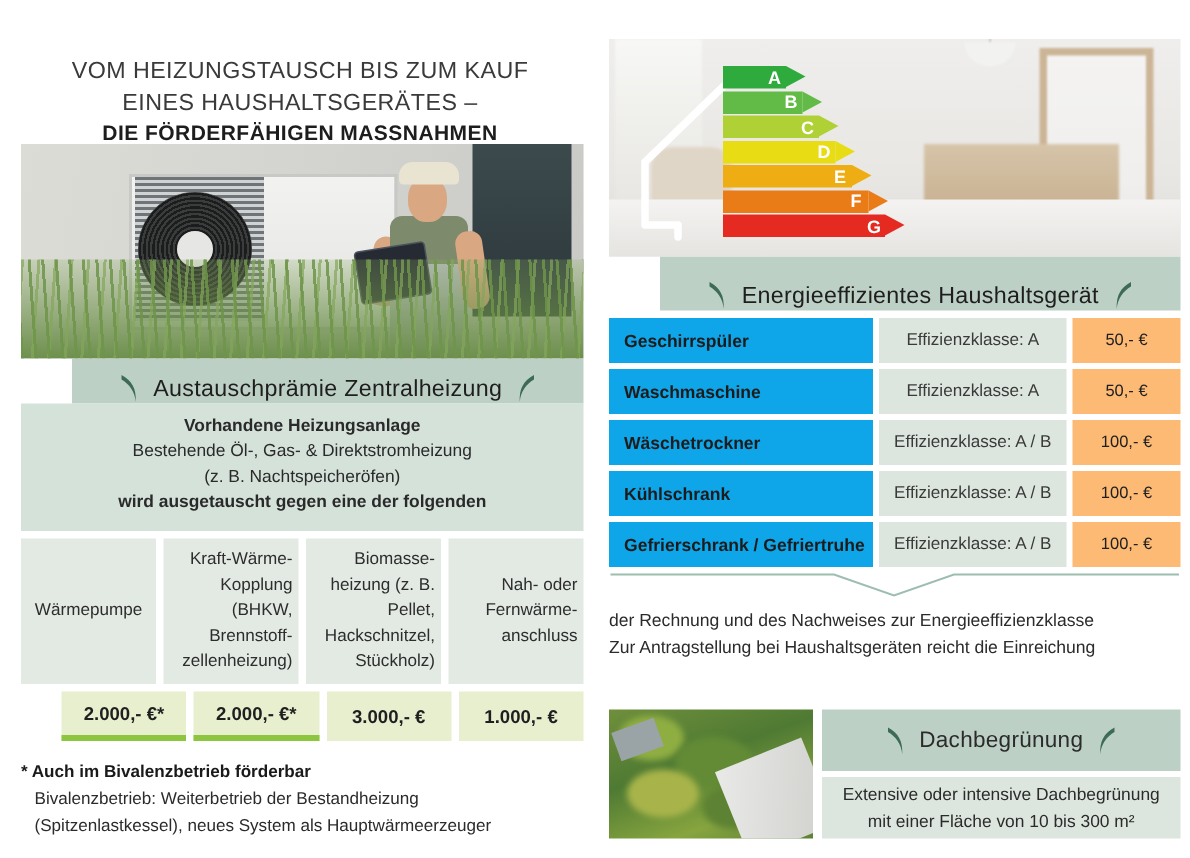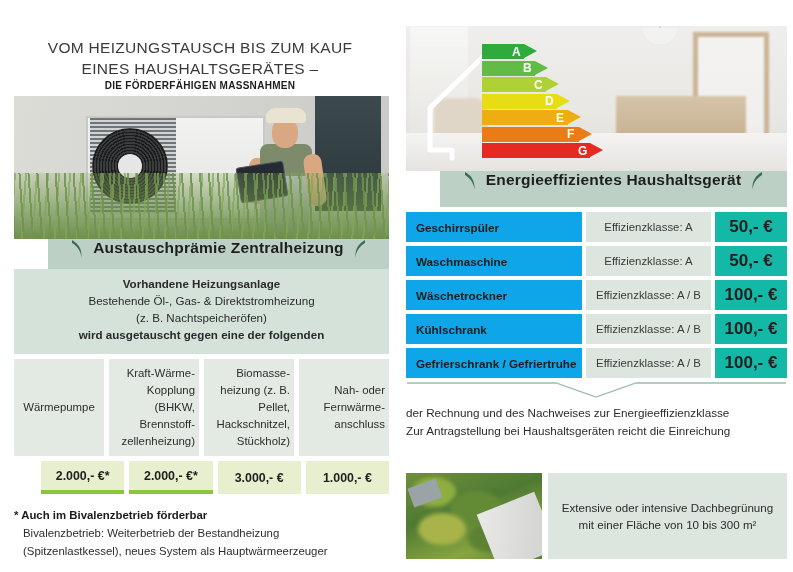--- a/index.html
+++ b/index.html
@@ -14,21 +14,21 @@
 
   
   .headline{
     position:absolute;left:0;top:38px;width:400px;
     text-align:center;line-height:1.33;
   }
   .headline .l1,.headline .l2{
     display:block;font-size:15.5px;letter-spacing:.3px;color:#3a3a3a;font-weight:400;
   }
   .headline .l3{
-    display:block;font-size:10px;letter-spacing:.3px;color:#1d1d1d;font-weight:bold;
+    display:block;font-size:14px;letter-spacing:.3px;color:#1d1d1d;font-weight:bold;
   }
 
   
   .left-col{position:absolute;left:14px;top:96px;width:375px;}
 
   .photo-heatpump{
     position:relative;width:375px;height:143px;overflow:hidden;
     background:linear-gradient(180deg,#d8d9d4 0%,#d2d3ce 55%,#cfd0cb 100%);
   }
   .ph-wall{position:absolute;left:0;top:0;width:100%;height:100%;
@@ -55,22 +55,22 @@
     background:#d9a883;transform:rotate(-8deg);}
   .ph-tablet{position:absolute;left:224px;top:68px;width:46px;height:34px;border-radius:3px;
     background:#262b33;border:1px solid #4b525c;transform:rotate(-9deg);}
   .ph-grass{position:absolute;left:0;bottom:0;width:100%;height:66px;
     background:
       repeating-linear-gradient(86deg, rgba(110,148,74,.85) 0 2px, rgba(0,0,0,0) 2px 9px),
       repeating-linear-gradient(94deg, rgba(131,166,90,.7) 0 2px, rgba(0,0,0,0) 2px 11px),
       linear-gradient(180deg, rgba(140,172,100,.25), rgba(104,140,70,.95));}
 
   .band{
-    background:#bdd0c6;color:#1e1e1e;font-weight:bold;
-    display:flex;align-items:flex-start;justify-content:center;gap:10px;margin-left:34px;
+    background:#bdd0c6;color:#1e1e1e;font-weight:normal;
+    display:flex;align-items:flex-end;justify-content:center;gap:10px;margin-left:34px;
   }
   .band-title{font-size:15.5px;letter-spacing:.2px;}
   .chev{width:13px;height:20px;flex:0 0 auto;}
 
   .sub-block{
     background:#d5e2da;padding:6px 10px 10px;text-align:center;
     font-size:11.6px;line-height:1.48;color:#2a2a2a;
   }
   .sub-block .b{font-weight:bold;display:block;}
   .sub-block .n{display:block;}
@@ -126,22 +126,22 @@
   .app-row{display:flex;gap:4px;margin-bottom:4px;height:30px;}
   .app-name{
     flex:0 0 176px;background:#0ea5e9;display:flex;align-items:center;padding-left:10px;
     font-size:11.7px;font-weight:bold;color:#1c1c1c;box-sizing:border-box;
   }
   .app-class{
     flex:1;background:#dde6de;display:flex;align-items:center;justify-content:center;
     font-size:11.4px;color:#3a3a3a;box-sizing:border-box;
   }
   .app-price{
-    flex:0 0 72px;background:#14b8a6;display:flex;align-items:center;justify-content:center;
-    font-size:17px;font-weight:bold;color:#1f1f1f;box-sizing:border-box;
+    flex:0 0 72px;background:#fdba74;display:flex;align-items:center;justify-content:center;
+    font-size:11px;font-weight:normal;color:#1f1f1f;box-sizing:border-box;
   }
 
   .v-connector{height:18px;width:100%;}
   .note{font-size:11.7px;line-height:1.55;color:#2b2b2b;}
 
   
   .roof-wrap{position:absolute;left:406px;top:473px;width:381px;height:86px;display:flex;gap:6px;}
   .roof-photo{flex:0 0 136px;height:86px;position:relative;overflow:hidden;
     background:linear-gradient(160deg,#6f8f3c 0%,#4f7a33 40%,#87a53f 75%,#5c8135 100%);}
   .rp-blob{position:absolute;border-radius:50%;filter:blur(2px);}
@@ -327,20 +327,29 @@
   <div class="roof-wrap">
     <div class="roof-photo">
       <div class="rp-blob" style="left:6px;top:4px;width:44px;height:30px;background:#8fae42;"></div>
       <div class="rp-blob" style="left:44px;top:18px;width:52px;height:34px;background:#638b36;"></div>
       <div class="rp-blob" style="left:12px;top:40px;width:48px;height:32px;background:#a8b44a;"></div>
       <div class="rp-blob" style="left:62px;top:50px;width:44px;height:30px;background:#5d8233;"></div>
       <div class="rp-bld2"></div>
       <div class="rp-bld"></div>
     </div>
     <div class="roof-right">
+      <div class="roof-band">
+        <svg class="chev" viewBox="0 0 13 20">
+          <path d="M2 1 C9 5, 12 10, 11.5 19 C11 12, 7 7, 2 4 Z" fill="#3d6b5a"></path>
+        </svg>
+        <span class="band-title">Dachbegrünung</span>
+        <svg class="chev" viewBox="0 0 13 20">
+          <path d="M11 1 C4 5, 1 10, 1.5 19 C2 12, 6 7, 11 4 Z" fill="#3d6b5a"></path>
+        </svg>
+      </div>
       <div class="roof-text">
         <div>Extensive oder intensive Dachbegrünung</div>
         <div>mit einer Fläche von 10 bis 300 m²</div>
       </div>
     </div>
   </div>
 
 </div>
 
 </body></html>

